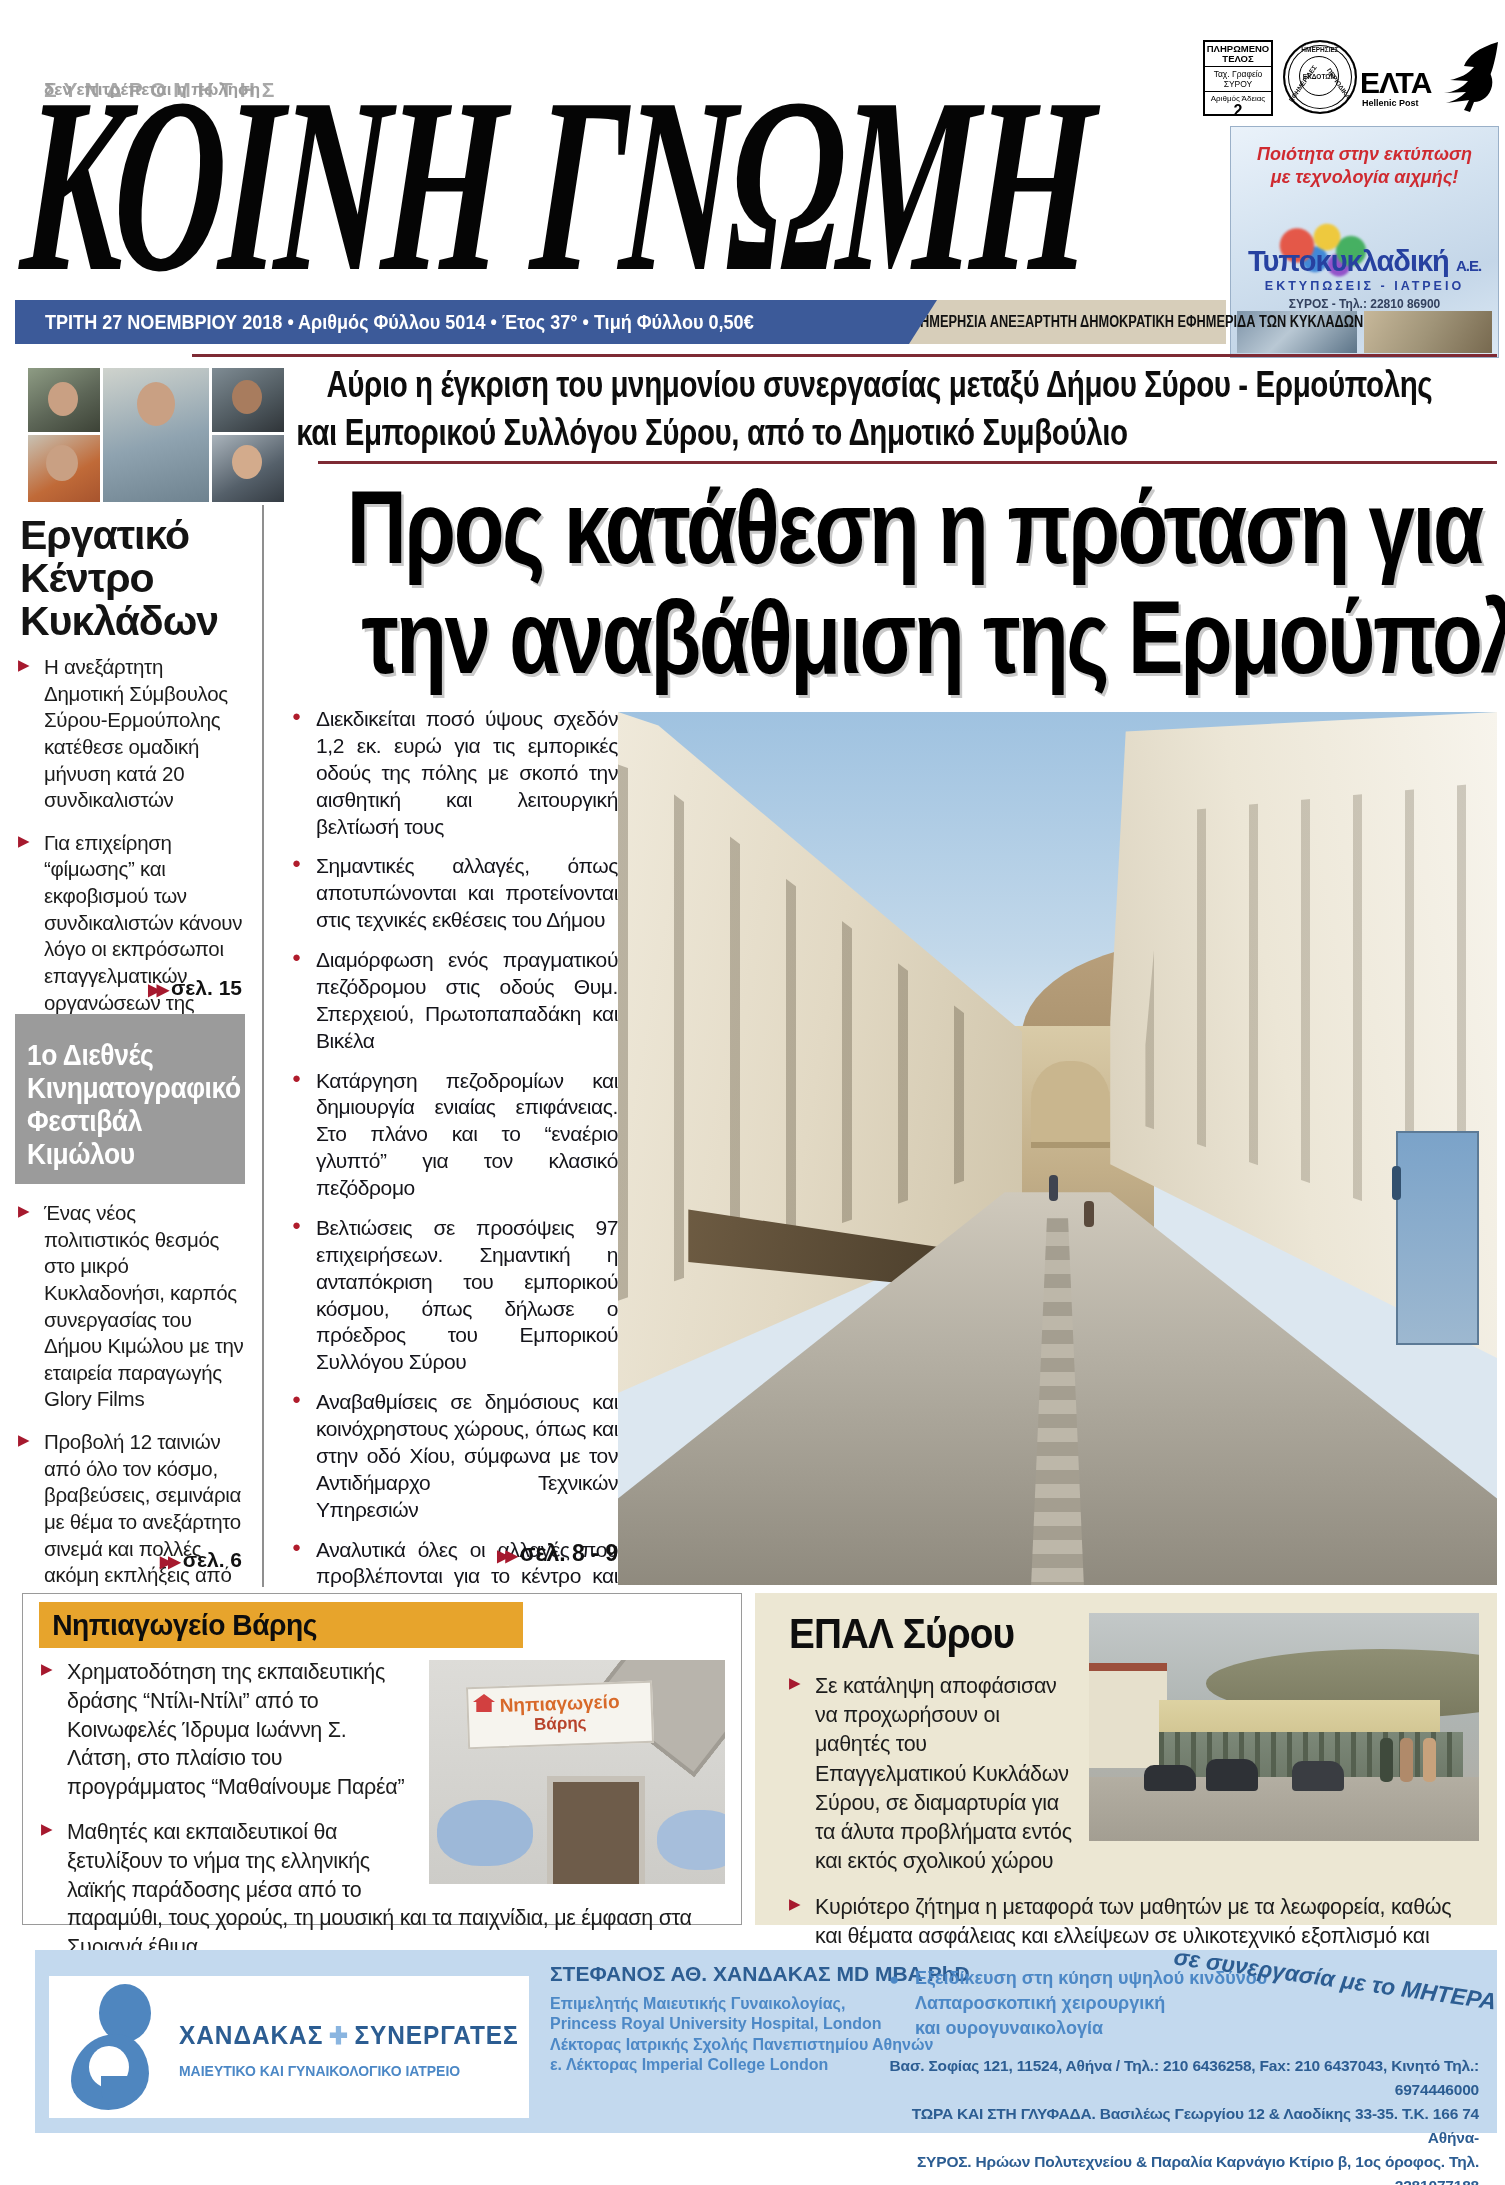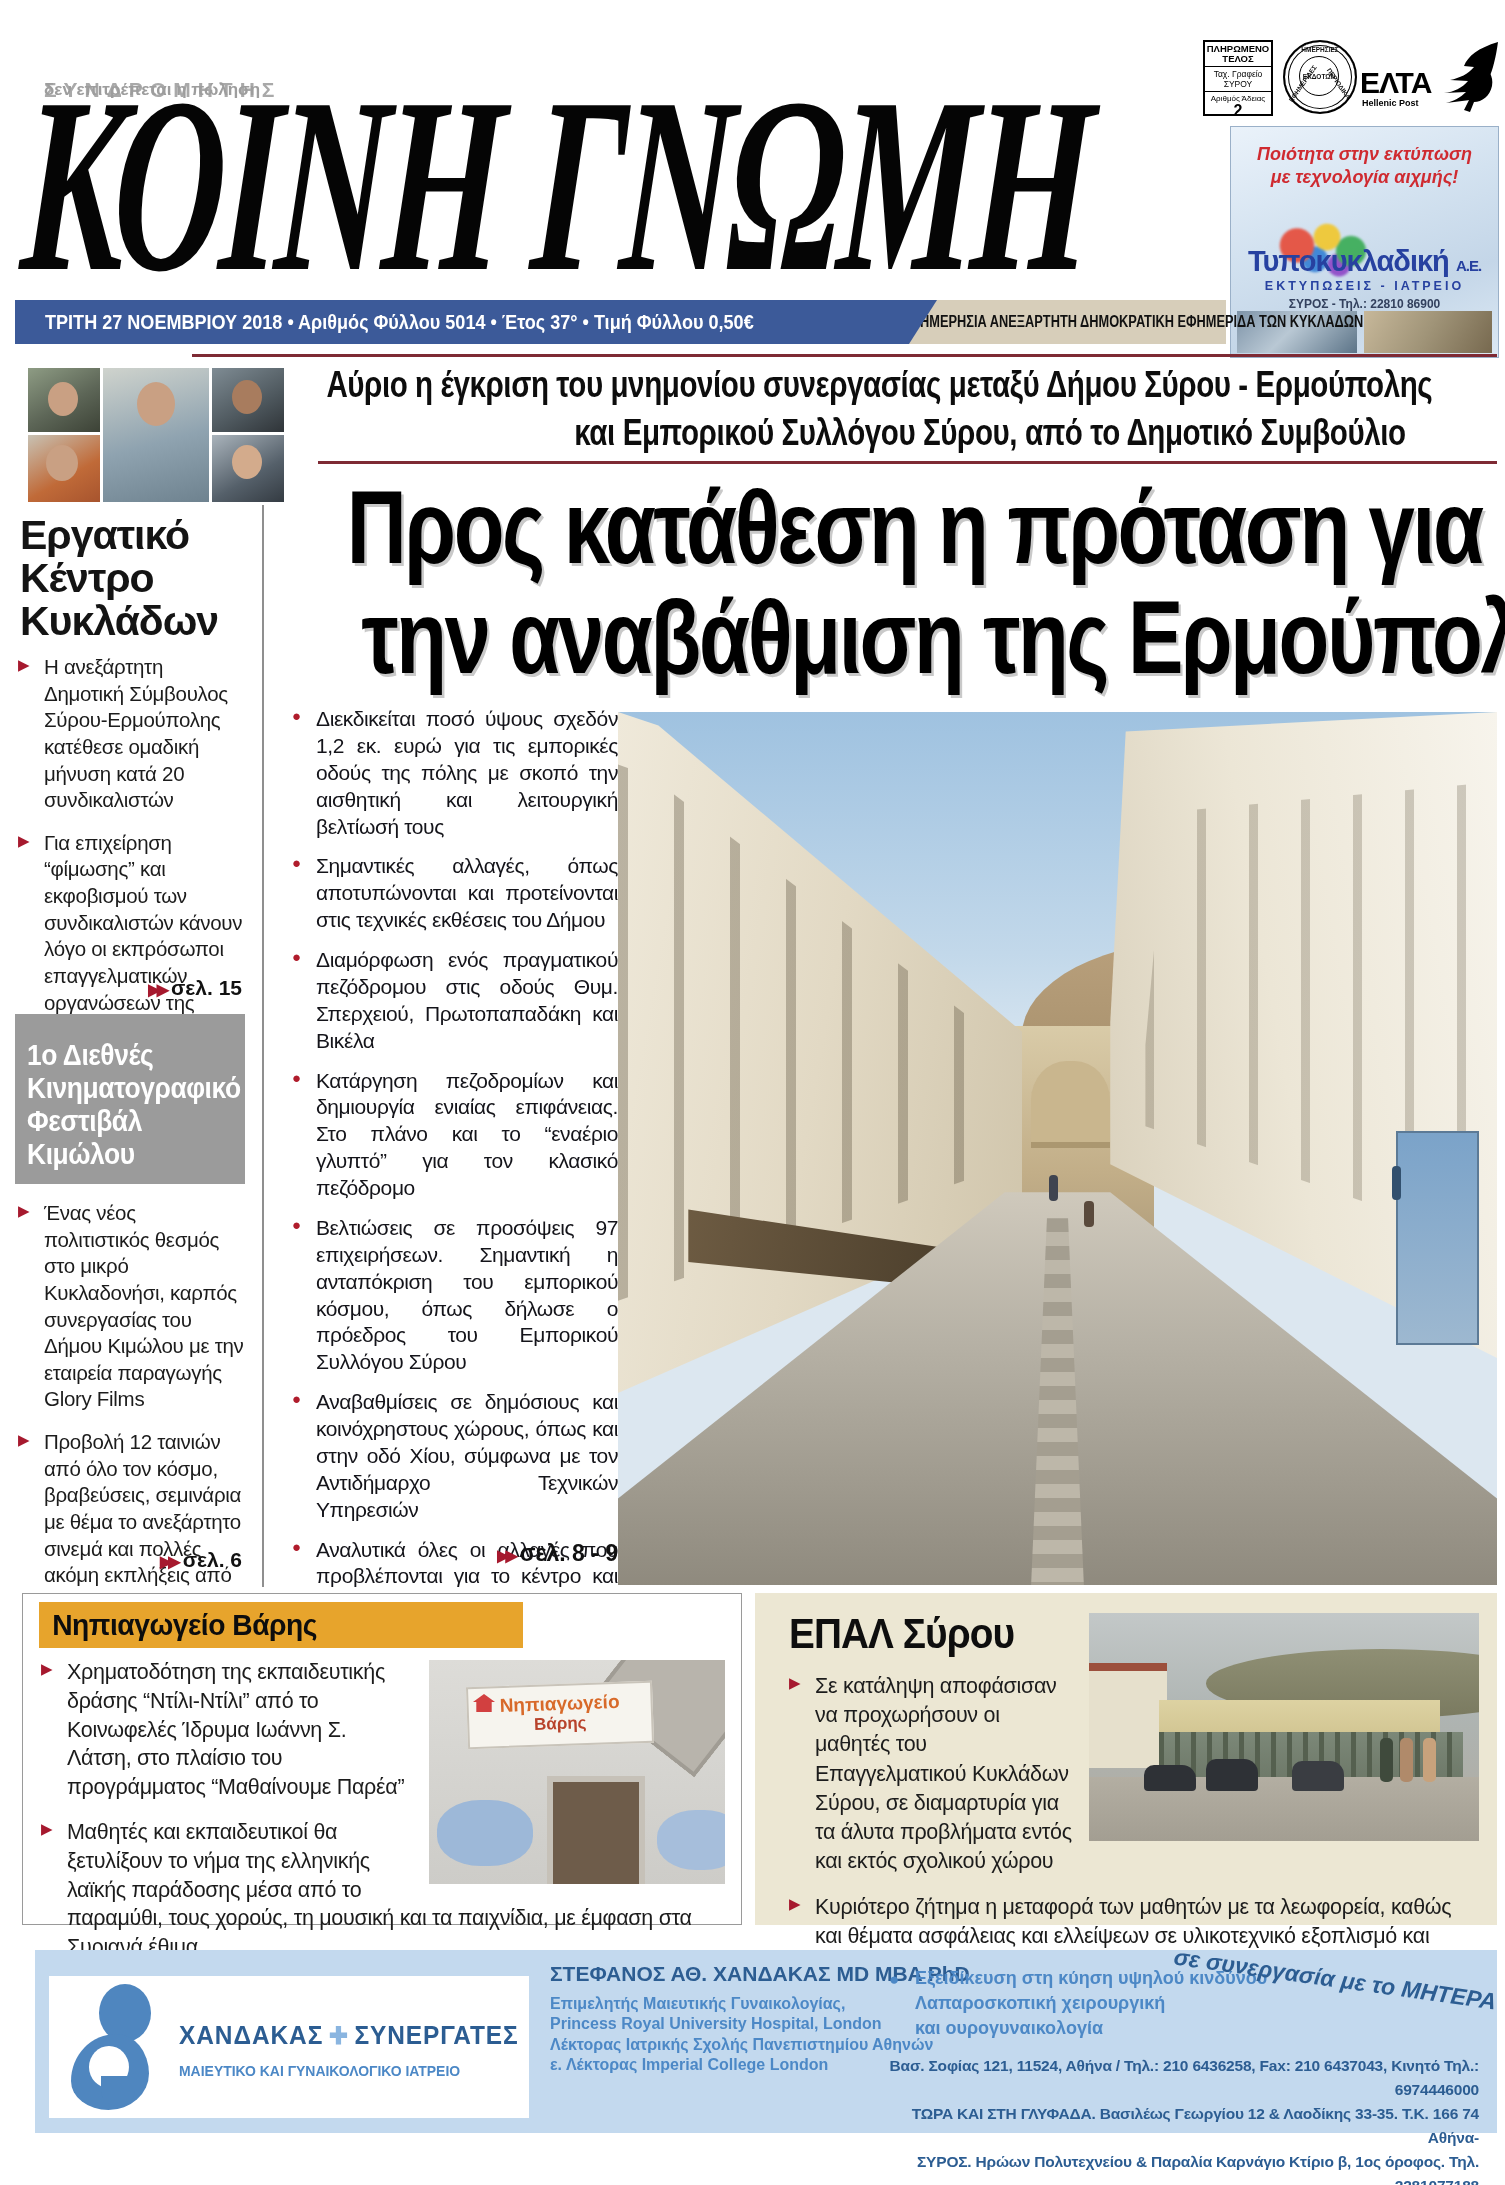--- a/index.html
+++ b/index.html
@@ -66,21 +66,21 @@
                       font-weight:800;color:#111;transform:scaleX(0.8);transform-origin:center;white-space:nowrap;}
   .datebar-blue{left:15px;top:300px;width:914px;height:44px;background:#3c5a99;
                 clip-path:polygon(0 0,100% 0,calc(100% - 28px) 100%,0 100%);padding-left:8px;}
   .datebar-blue span{display:inline-block;margin-left:22px;line-height:44px;font-size:21px;font-weight:700;
                      color:#fff;transform:scaleX(0.86);transform-origin:left center;white-space:nowrap;}
 
   
   .rule{background:#7e2a34;height:2.5px;}
   .rule-top{left:192px;top:354px;width:1305px;}
   .rule-mid{left:318px;top:461px;width:1179px;}
-  .kicker{left:205px;width:1292px;text-align:right;white-space:nowrap;color:#0d0d0d;}
+  .kicker{left:205px;width:1292px;text-align:left;white-space:nowrap;color:#0d0d0d;}
   .kicker span{display:inline-block;font-size:36px;font-weight:600;letter-spacing:-0.5px;
                transform:scaleX(0.82);transform-origin:center;}
   .kicker1{top:364px;} .kicker2{top:412px;}
   .headline{left:205px;width:1292px;text-align:center;white-space:nowrap;color:#000;}
   .headline span{display:inline-block;font-size:104px;font-weight:900;letter-spacing:-3px;
                  transform:scaleX(0.8);transform-origin:center;text-shadow:3px 3px 0 #c9c9c9;}
   .headline1{top:468px;} .headline2{top:578px;}
 
   
   .collage{left:28px;top:368px;width:256px;height:134px;}

